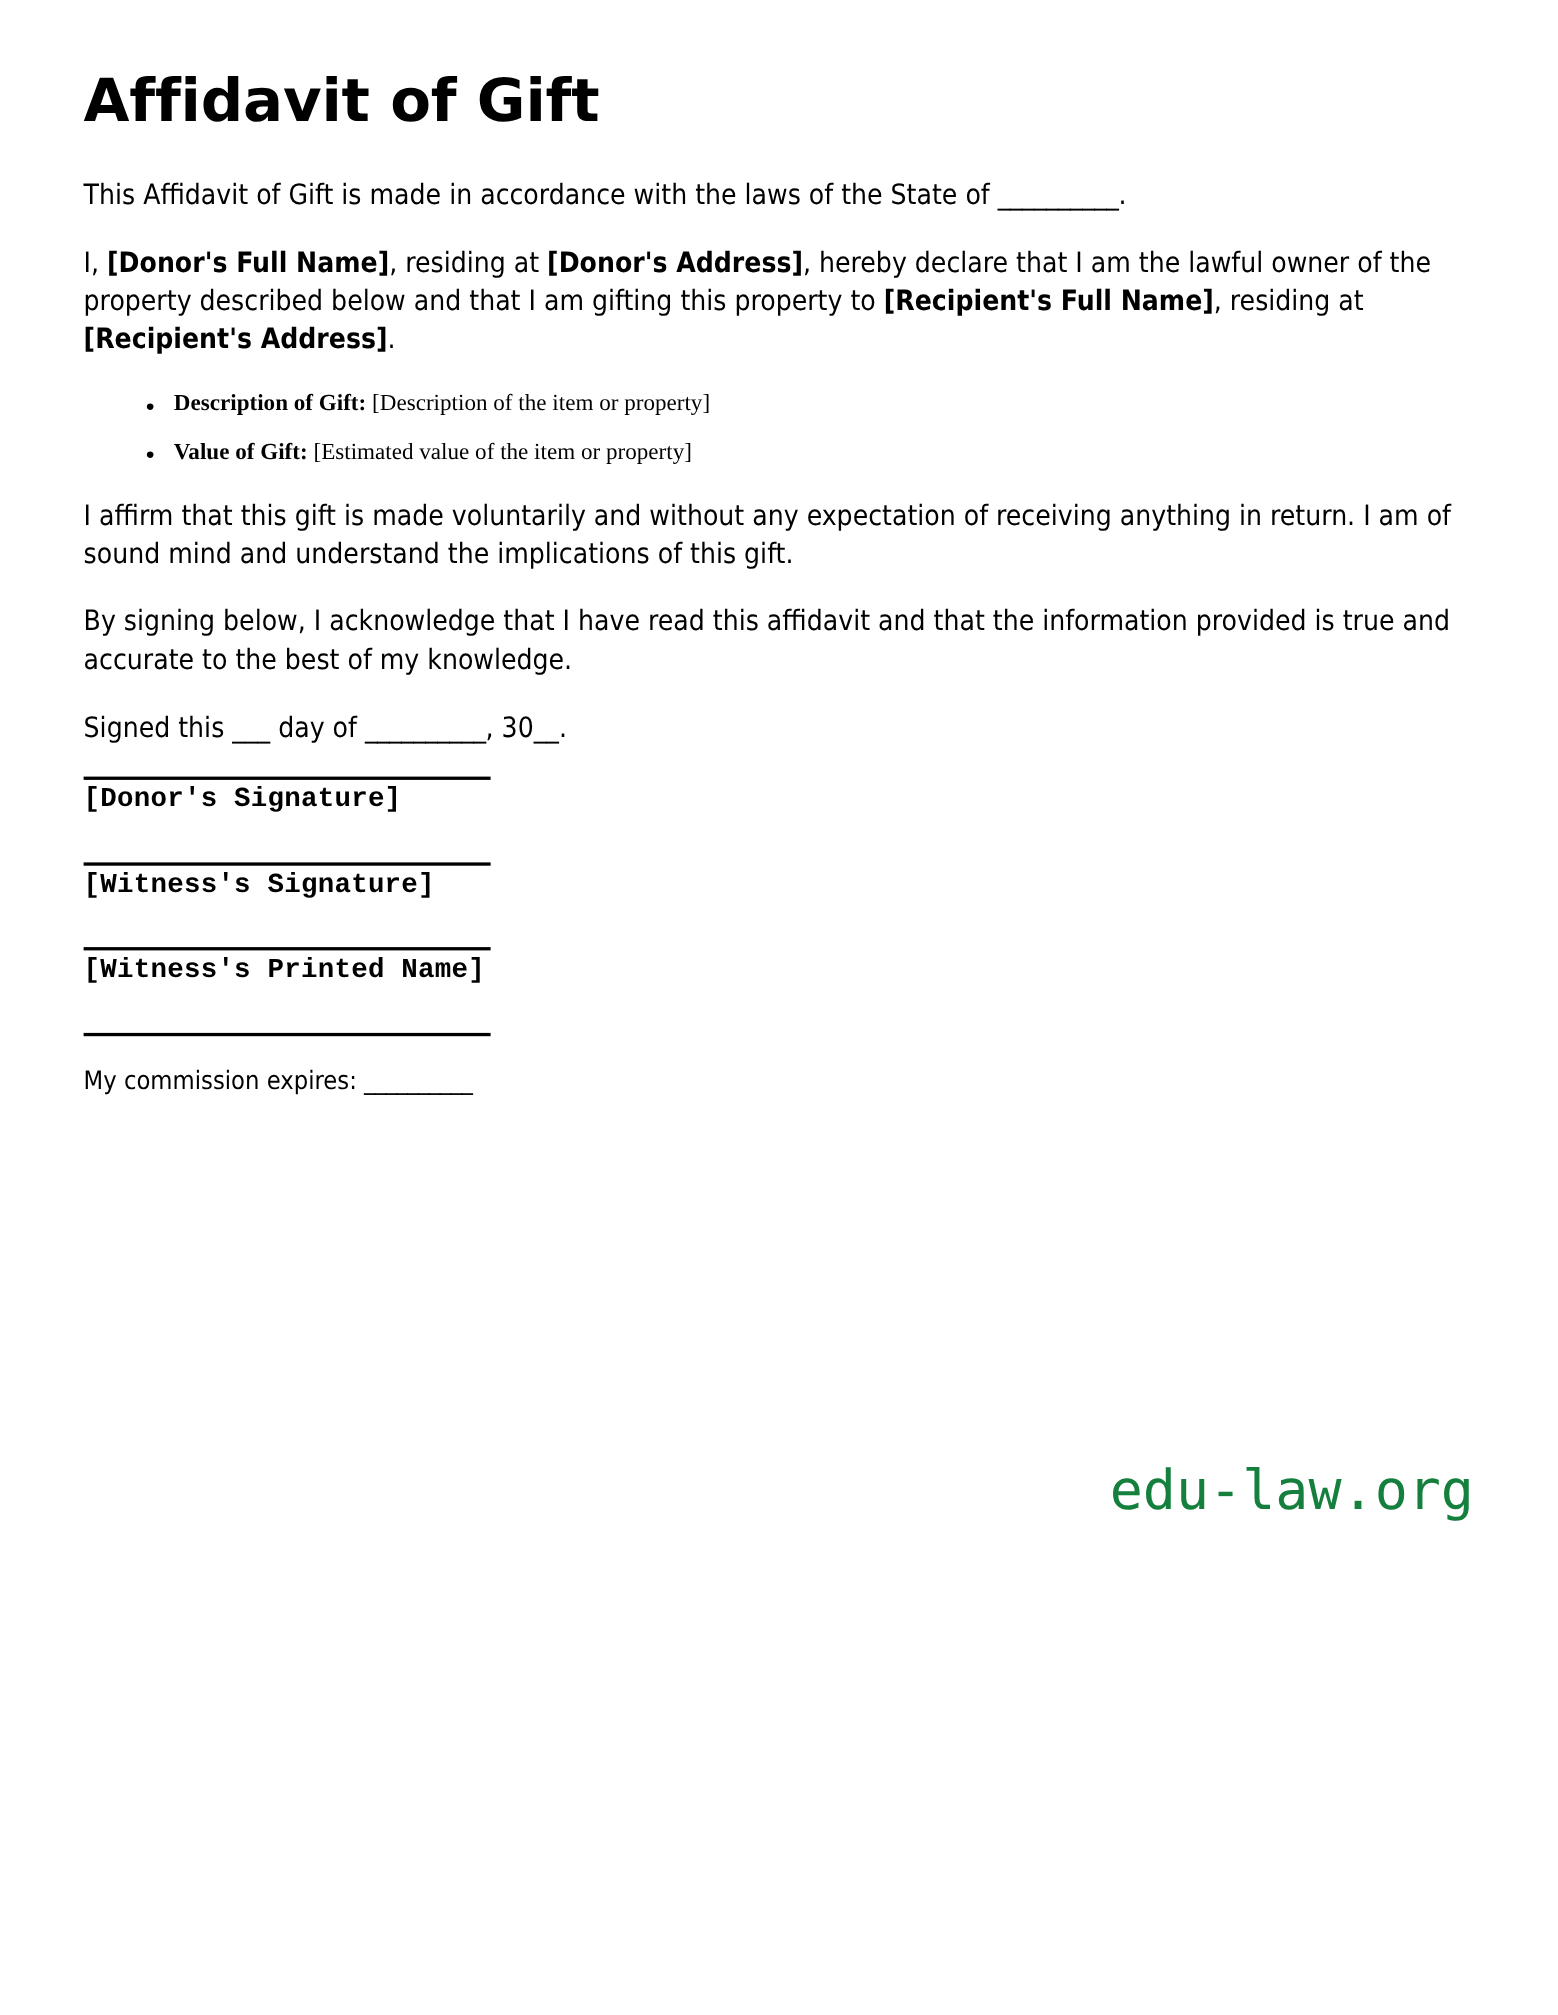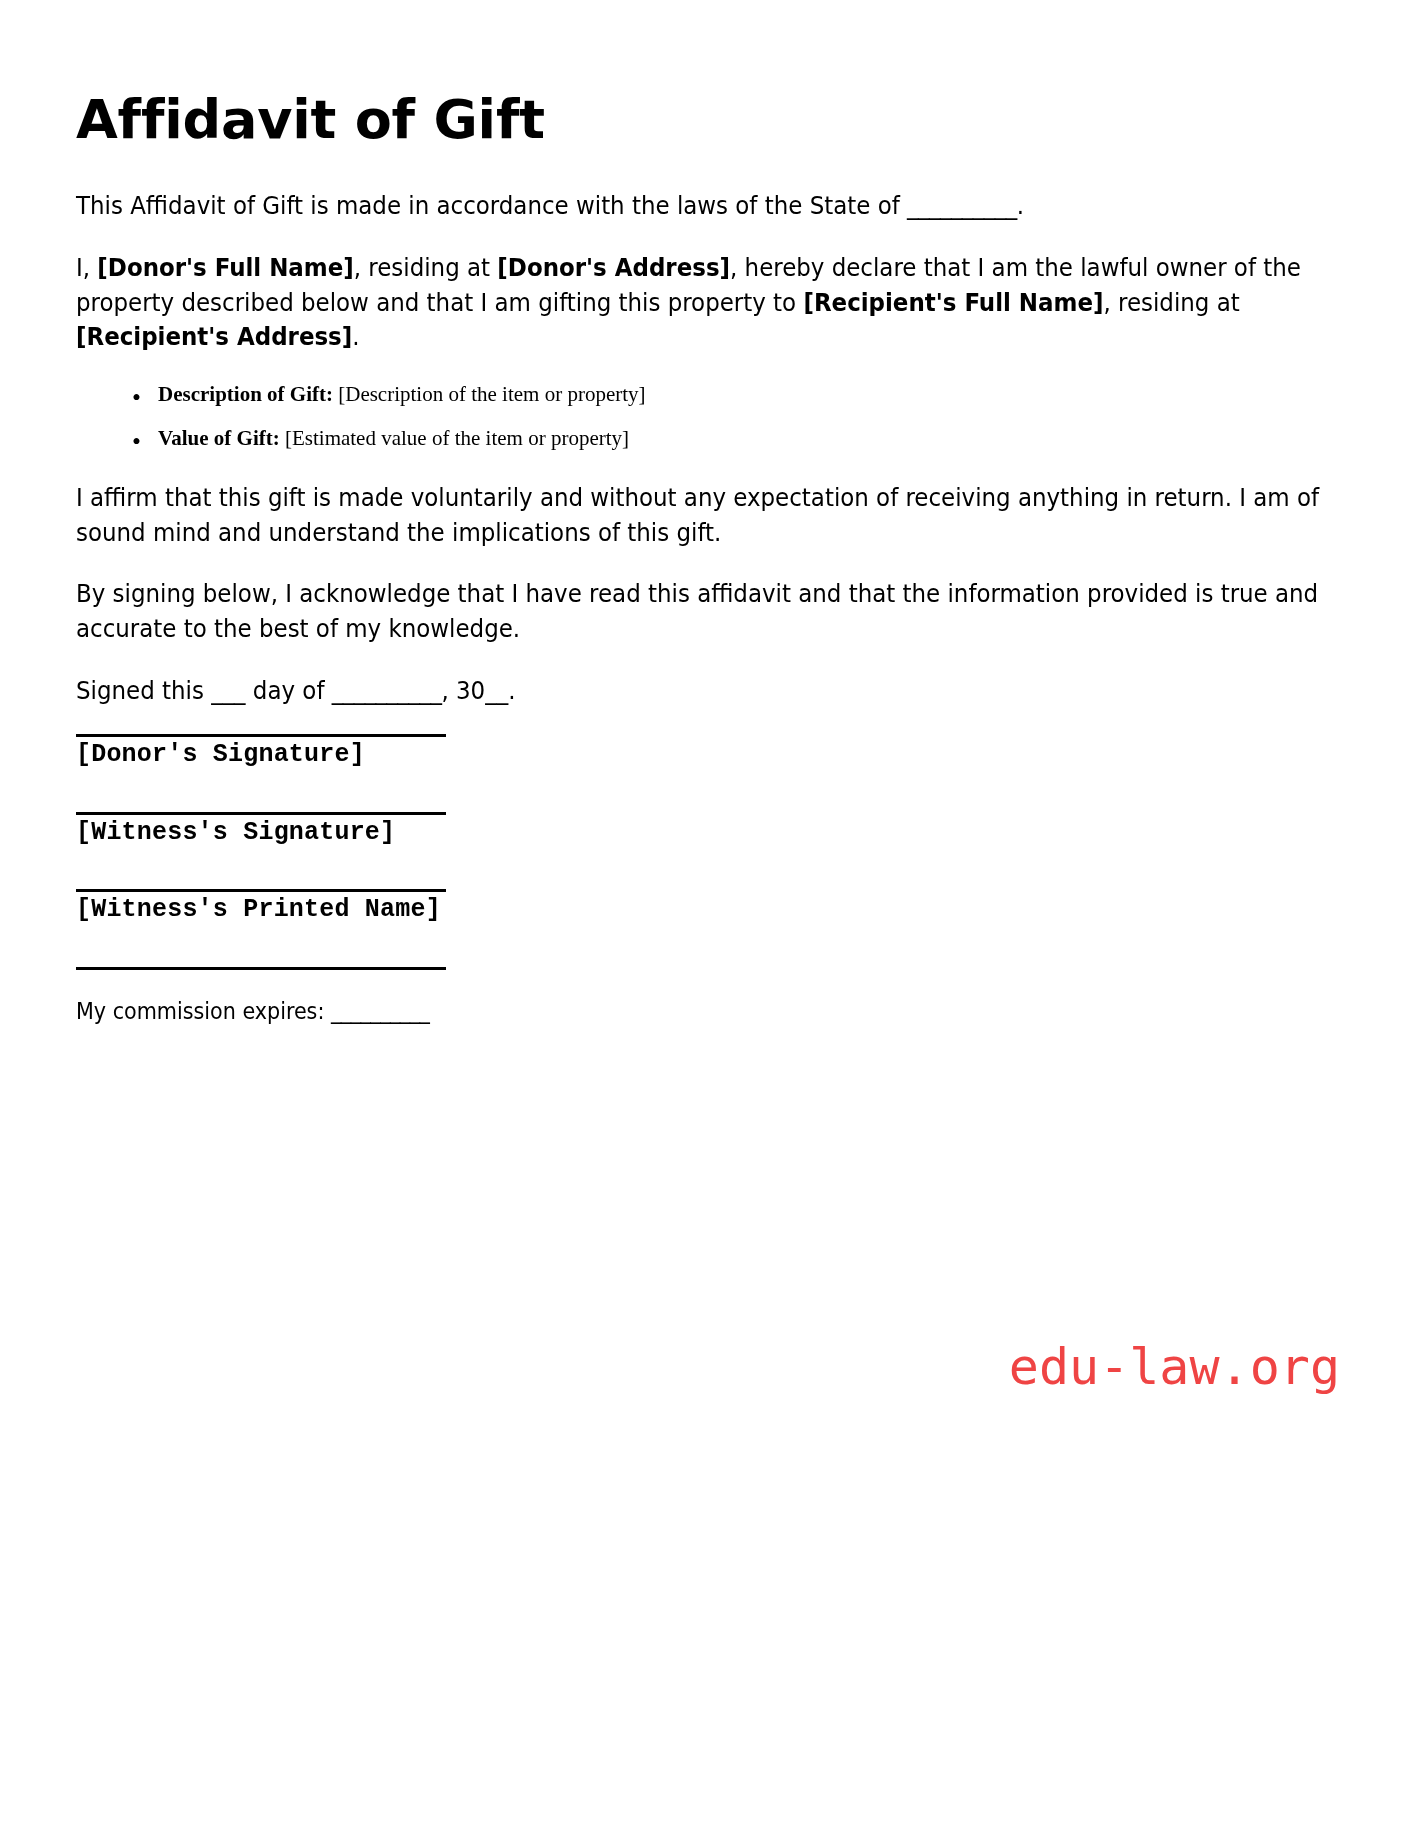--- a/index.html
+++ b/index.html
@@ -10,25 +10,25 @@
   body {
     width: 1416px;
     height: 1832px;
     position: relative;
     font-family: "DejaVu Sans", sans-serif;
     color: #000000;
     overflow: hidden;
   }
   .page {
     position: absolute;
-    left: 0; top: 12px;
+    left: 0; top: 0;
     width: 1416px;
     height: 1436px;
     box-sizing: border-box;
-    padding: 78px 76px 0 76px;
+    padding: 62px 76px 0 76px;
   }
   .doc-title {
     font-family: "DejaVu Sans", sans-serif;
     font-weight: bold;
     font-size: 54px;
     line-height: 1.12;
     letter-spacing: -0.2px;
     margin: 0 0 38px 0;
     padding: 0;
   }
@@ -95,21 +95,21 @@
     line-height: 1.36;
     margin: 26px 0 0 0;
   }
   .watermark {
     position: absolute;
     right: 76px;
     bottom: 56px;
     font-family: "DejaVu Sans Mono", monospace;
     font-size: 50px;
     line-height: 1;
-    color: #ef4444;
+    color: #15803d;
     letter-spacing: 0px;
     white-space: nowrap;
     margin-top: 17px;
   }
 </style>
 </head>
 <body>
 
 <div class="page">
 

